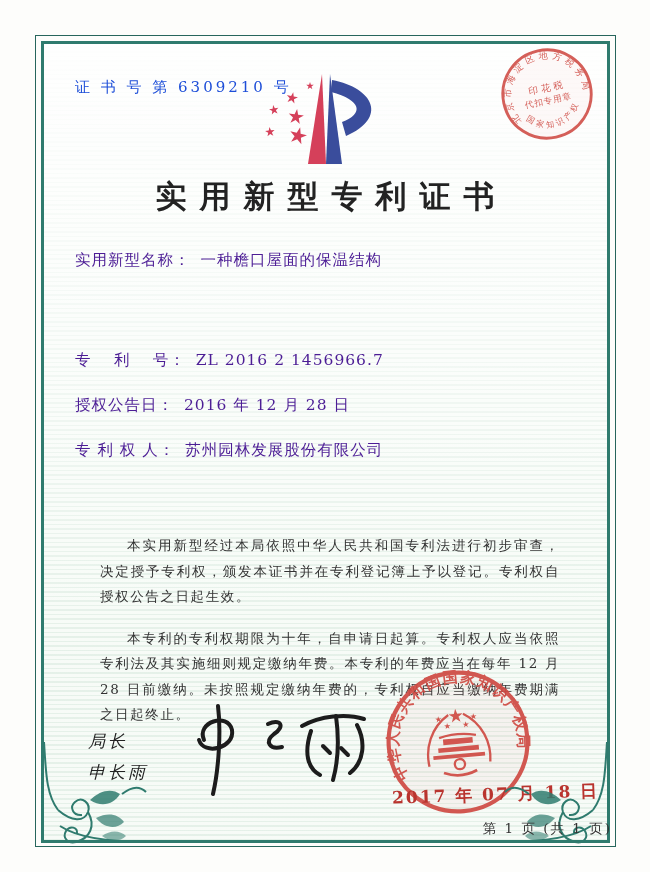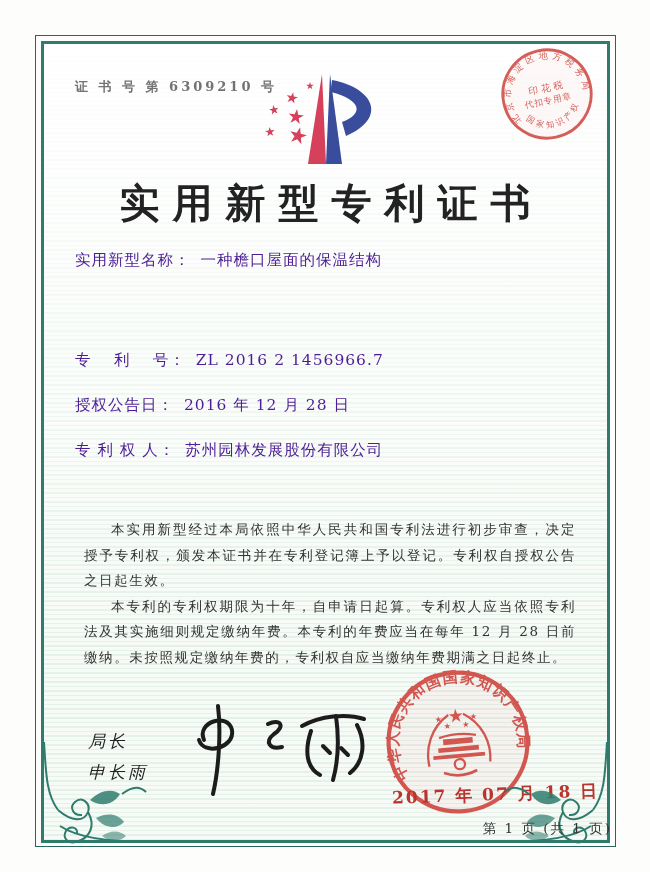--- a/index.html
+++ b/index.html
@@ -10,34 +10,34 @@
   
   .frame-outer { position:absolute; left:35px; top:35px; right:34px; bottom:25px;
     border:1px solid #27665c; }
   .frame-inner { position:absolute; left:41px; top:41px; right:40px; bottom:29px;
     border:3px solid #2f7b6e; overflow:hidden; }
   .guilloche { position:absolute; inset:0;
     background:repeating-linear-gradient(180deg,#f6fbf6 0 3px,#e2efe6 3px 4.5px); }
   .guilloche-fade { position:absolute; inset:0;
     background:linear-gradient(180deg, rgba(255,255,255,0.95) 0%, rgba(255,255,255,0.55) 40%, rgba(255,255,255,0.1) 75%); }
 
-  .cert-no { position:absolute; left:75px; top:78px; font-size:13px; letter-spacing:3px; color:#737373;font-weight:bold; }
+  .cert-no { position:absolute; left:75px; top:78px; font-size:15px; letter-spacing:3px; color:#1d4ed8; }
 
   .logo { position:absolute; left:258px; top:72px; width:148px; height:96px; }
 
   .title { position:absolute; left:0; top:176px; width:100%; text-align:center;
-    font-size:40px; font-weight:bold; letter-spacing:13px; color:#222; text-indent:13px; }
+    font-size:31px; font-weight:bold; letter-spacing:13px; color:#222; text-indent:13px; }
 
   .field { position:absolute; left:75px; font-size:15.5px; letter-spacing:1px; color:#4c1d95; white-space:nowrap; }
   .field .lab { display:inline-block; }
   .field .val { display:inline-block; margin-left:4px; }
 
   .paras { position:absolute; left:84px; top:517px; width:492px; font-size:13.5px;
     line-height:25.5px; letter-spacing:1.6px; text-align:justify; color:#333; }
-  .paras p { text-indent:2em; margin:0; }
+  .paras p { text-indent:2em; margin:16px; }
 
   .officer { position:absolute; left:88px; top:726px; font-family:"DejaVu Sans", sans-serif;
     font-size:17px; letter-spacing:3px; color:#222; line-height:31px;font-style:italic; }
 
   .signature { position:absolute; left:168px; top:698px; width:220px; height:105px; }
 
   .sipo-seal { position:absolute; left:384px; top:668px; width:148px; height:148px;
     transform:rotate(-5deg); opacity:0.92; }
   .seal-date { position:absolute; left:392px; top:783px; font-size:17px; font-weight:bold;
     color:#b9342e; letter-spacing:2px; transform:rotate(-2deg); white-space:nowrap; }

